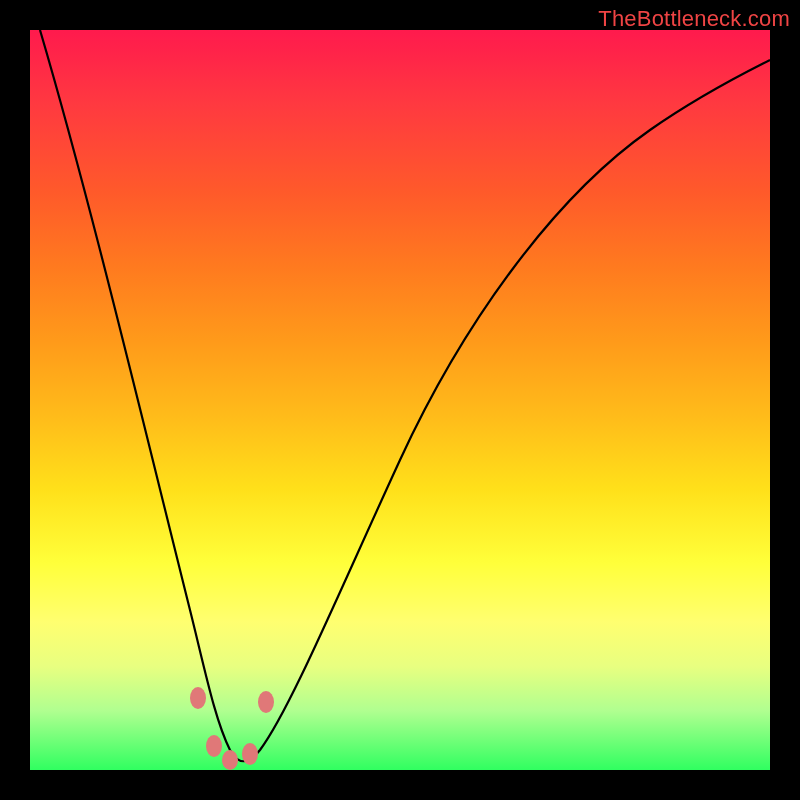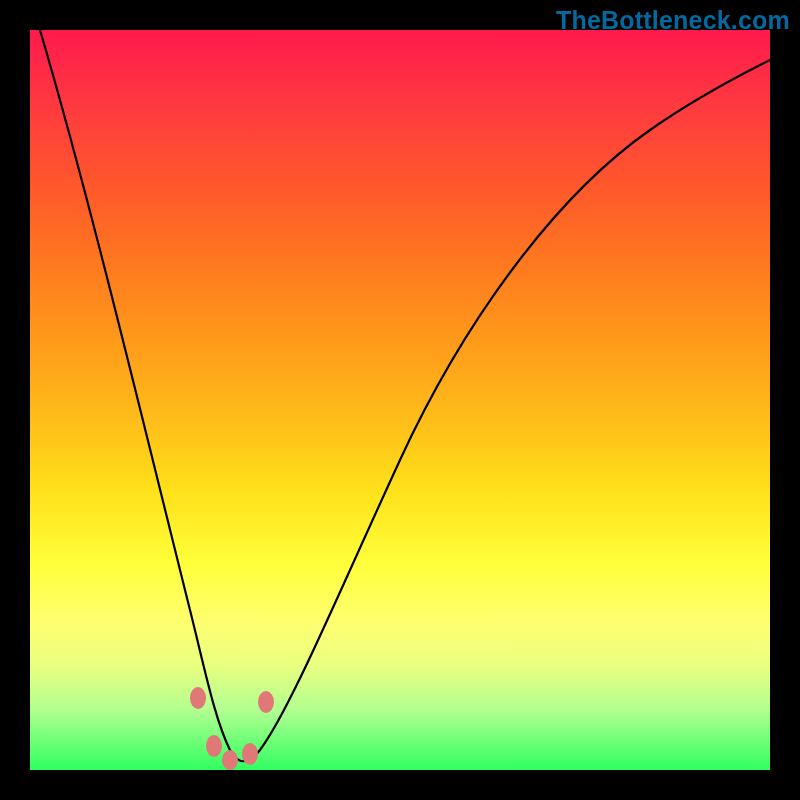--- a/index.html
+++ b/index.html
@@ -28,23 +28,23 @@
       #ffff3a 72%,
       #ffff70 80%,
       #e8ff80 86%,
       #b0ff90 92%,
       #30ff60 100%);
   }
   .watermark {
     position: absolute;
     top: 6px;
     right: 10px;
-    color: #0369a1;
-    font-size: 25px;
-    font-weight: 700;
+    color: #ef4444;
+    font-size: 22px;
+    font-weight: 400;
     letter-spacing: 0.2px;
     z-index: 5;
   }
   svg.curve {
     position: absolute;
     left: 0; top: 0;
     width: 740px;
     height: 740px;
     overflow: visible;
   }

